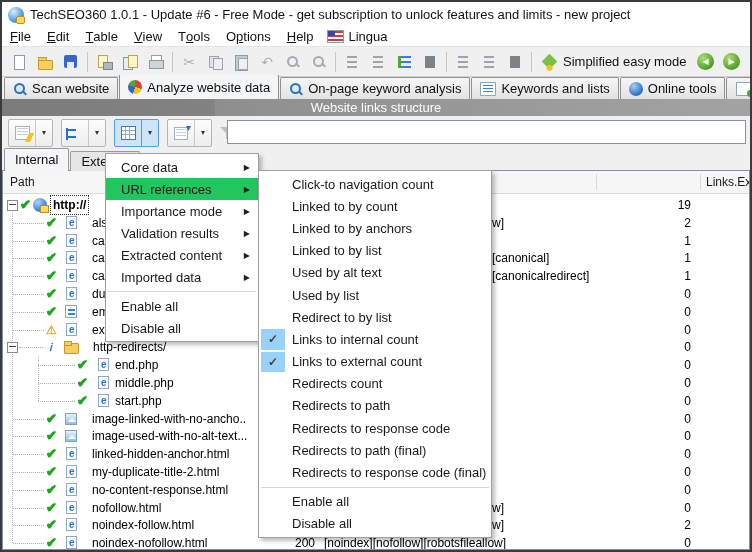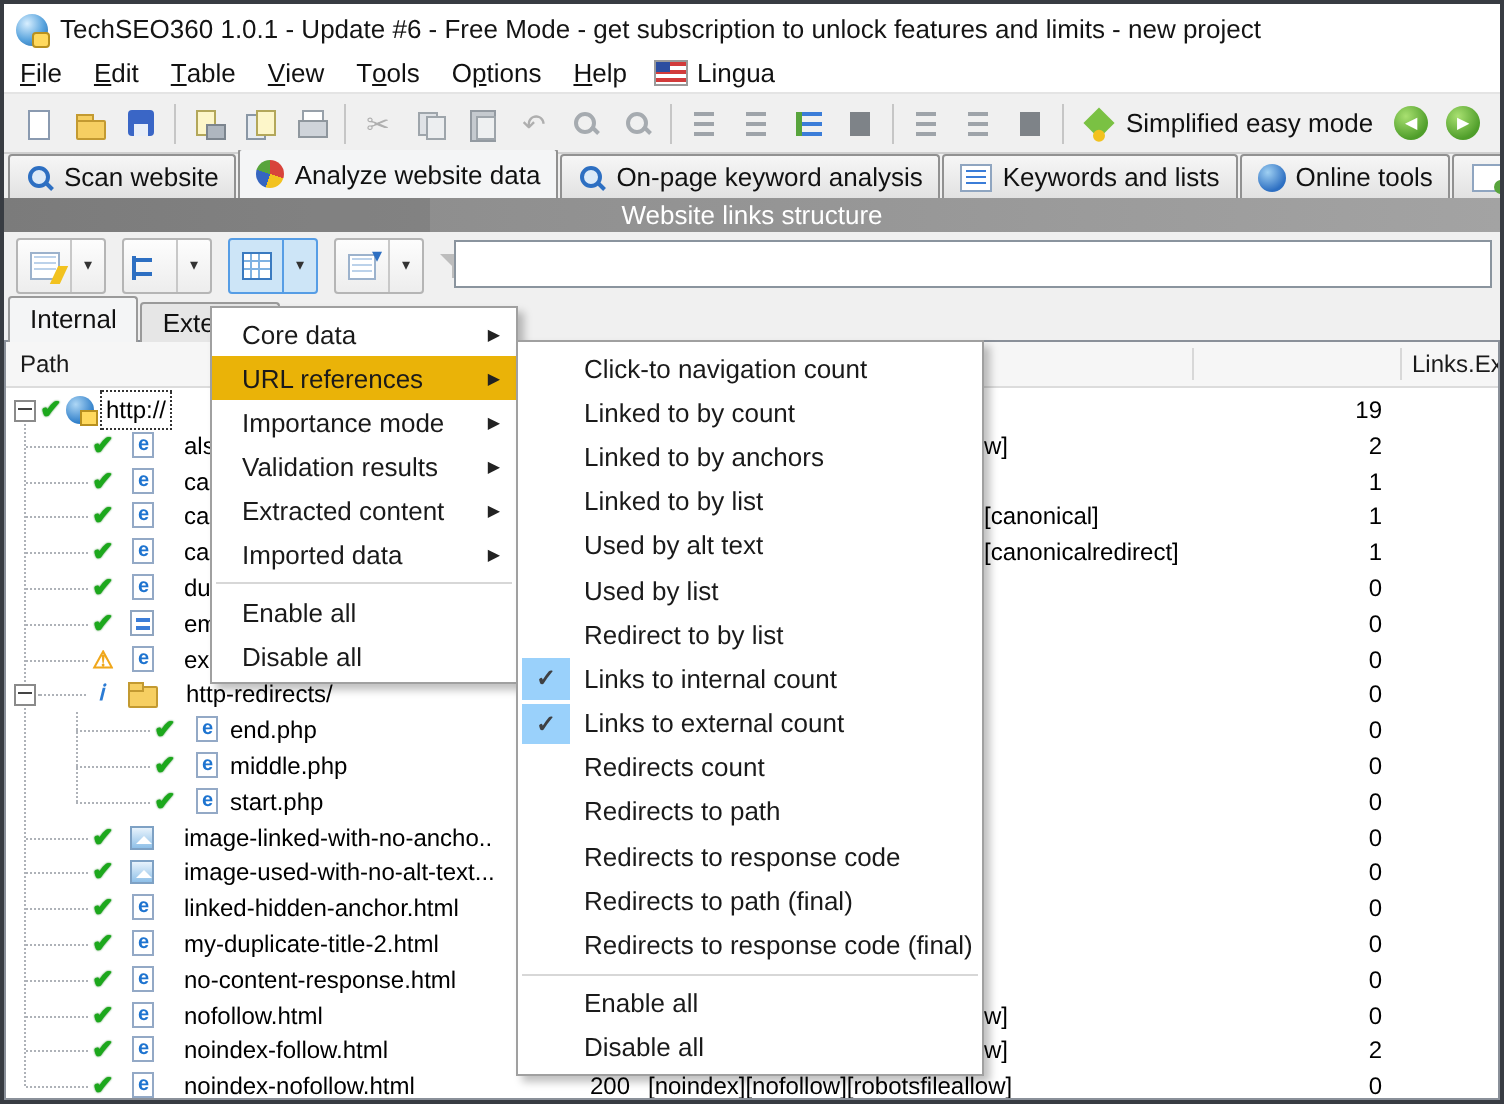--- a/index.html
+++ b/index.html
@@ -128,21 +128,21 @@
   .n-image{width:12px;height:12px;border:1px solid #7ea1c4;background:linear-gradient(#e8f3fc,#8fc0e8);box-sizing:border-box;margin-top:1px;}
   .n-image::after{content:"";position:absolute;left:2px;bottom:2px;border-left:4px solid transparent;border-right:4px solid transparent;border-bottom:4px solid #ffffff;}
   .n-form{width:12px;height:13px;background:#fff;border:1px solid #8fa5c0;box-sizing:border-box;}
   .n-form::after{content:"";position:absolute;left:2px;top:3px;width:7px;height:6px;background:repeating-linear-gradient(to bottom,#3b7dd8 0 2px,transparent 2px 4px);}
   
   .menu{position:absolute;background:#fff;border:1px solid #a0a0a0;box-shadow:3px 3px 4px rgba(0,0,0,.25);z-index:20;padding:2px 0;font-size:13px;color:#1a1a1a;}
   .ctx{left:103px;top:151px;width:152px;}
   .sub{left:256px;top:168px;width:232px;}
   .mi{height:22px;display:flex;align-items:center;padding-left:15px;position:relative;}
   .sub .mi{height:22.2px;padding-left:33px;}
-  .mi.hl{background:#eab308;text-align:right;}
+  .mi.hl{background:#22c55e;text-align:right;}
   .mi .arr{position:absolute;right:8px;font-size:8px;color:#222;}
   .msep{height:1px;background:#d7d7d7;margin:3px 2px;}
   .chk{position:absolute;left:2px;top:1px;bottom:1px;width:24px;background:#9ad1fb;display:flex;align-items:center;justify-content:center;color:#3f4042;font-weight:bold;font-size:12px;}
 </style>
 </head>
 <body>
 
 <div class="window">
   <div class="titlebar">
     <span class="appicon"></span>
@@ -305,21 +305,21 @@
       <div class="sep" style="left:593px"></div>
       <div class="sep" style="left:697px"></div>
     </div>
     <div class="rows" id="rows">
         <div class="conn v" style="left: 9px; top: 16.02px; height: 331.08px;"></div>
         <div class="conn v" style="left: 35px; top: 160.2px; height: 44.6px;"></div>
         <div class="trow" style="top: 0px;">
           <div class="exp" style="left: 4px; top: 4px;"></div>
           <span class="st s-check" style="left: 15px;">✔</span>
           <span class="nic n-site" style="left: 30px;"></span>
-          <span class="tlabel focus" style="left: 50px;">http://</span>
+          <span class="tlabel focus" style="left: 50px; font-weight: bold;">http://</span>
           <span class="cnt">19</span>
         </div>
         <div class="trow" style="top: 17.8px;">
           <div class="conn h" style="left: 10px; width: 31px; top: 9px;"></div>
           <span class="st s-check" style="left: 41px;">✔</span>
           <span class="nic n-page" style="left: 62px;"></span>
           <span class="tlabel" style="left: 89px;">als</span>
           <span class="frag">w]</span>
           <span class="cnt">2</span>
         </div>

